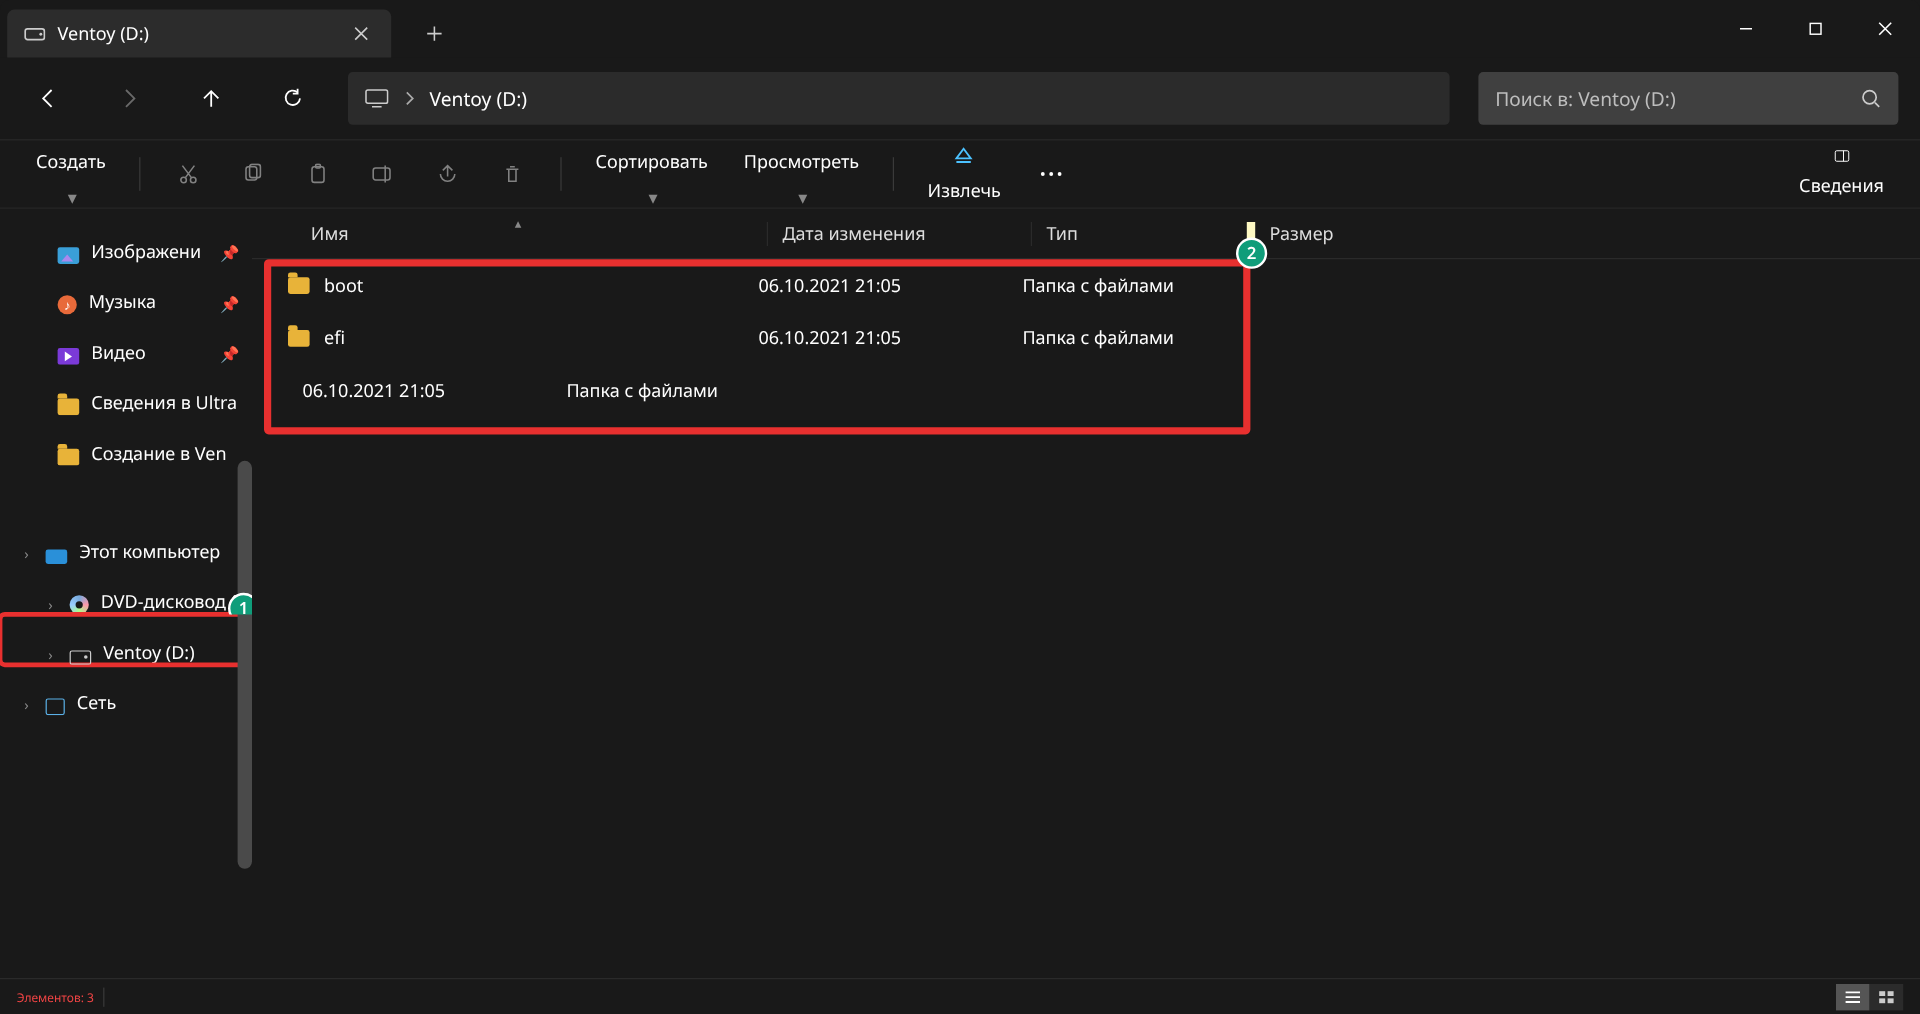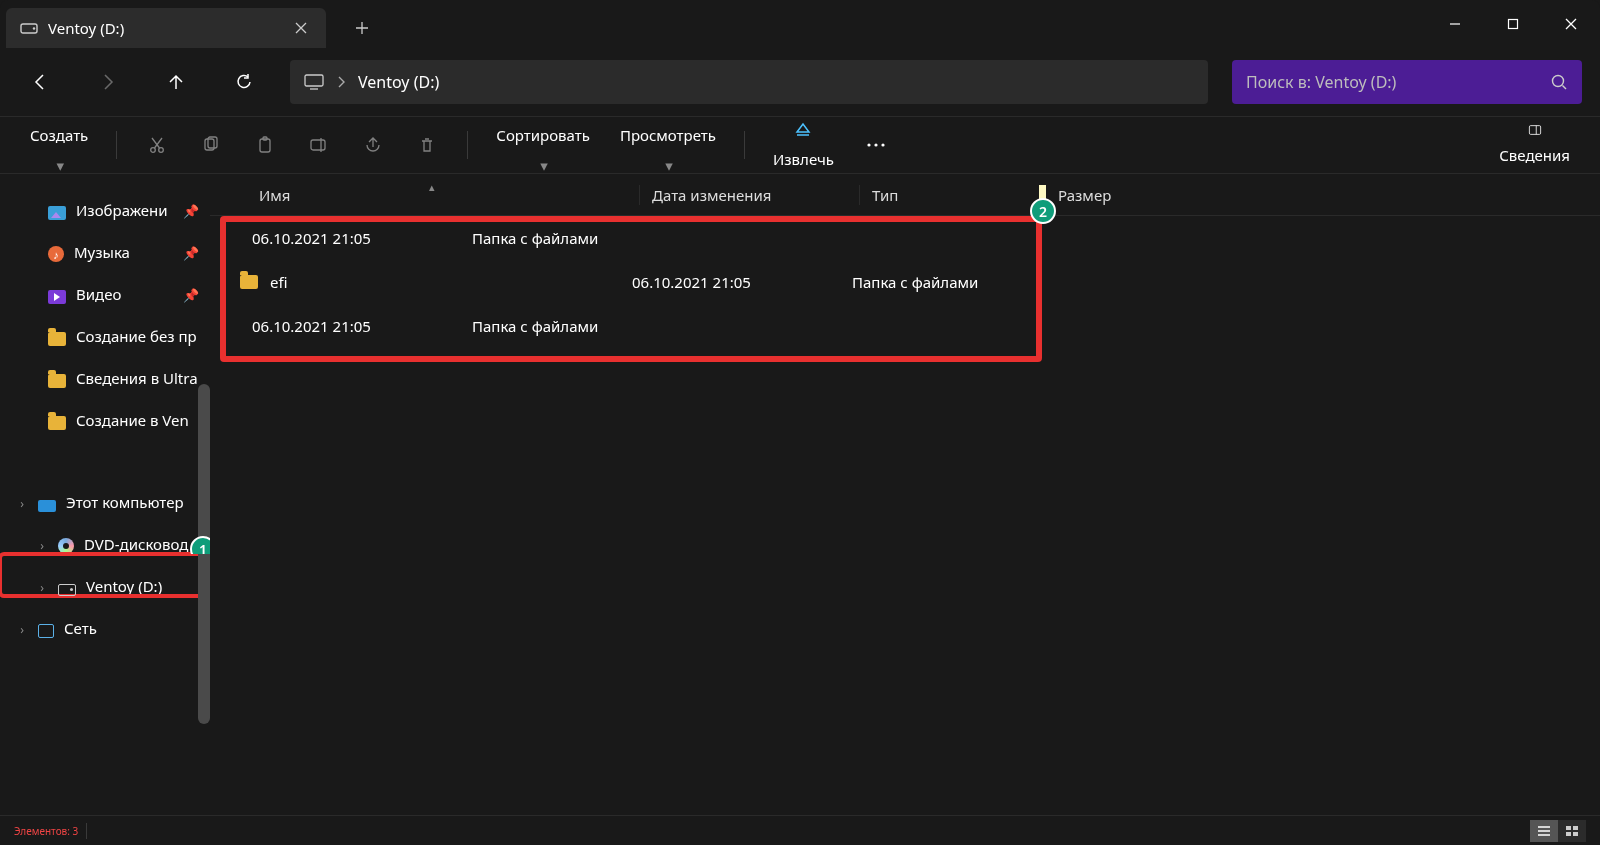--- a/index.html
+++ b/index.html
@@ -44,21 +44,21 @@
     color:#ccc;
   }
   .navbtn.dim { opacity:.35; }
   .address {
     flex:1; height:44px; background:#2b2b2b; border-radius:4px;
     display:flex; align-items:center; gap:12px; padding:0 14px;
     color:#fff; font-size:16px;
   }
   .crumb-sep { color:#aaa; }
   .search {
-    width:350px; height:44px; background:#4c1d95; border-radius:4px;
+    width:350px; height:44px; background:#404040; border-radius:4px;
     display:flex; align-items:center; padding:0 14px; color:#aaa;
     justify-content:space-between;
   }
   .search span { font-size:16px; color:#bdbdbd; }
 
   
   .toolbar {
     height:58px; display:flex; align-items:center; gap:6px;
     padding:0 18px; border-top:1px solid #2a2a2a; border-bottom:1px solid #2a2a2a;
   }
@@ -350,24 +350,20 @@
       <span>Музыка</span>
       <span class="pin">📌</span>
     </div>
     <div class="side-item indent">
       <span class="vid-ic"></span>
       <span>Видео</span>
       <span class="pin">📌</span>
     </div>
     <div class="side-item indent">
       <span class="folder-y"></span>
-      <span>Создание без пр</span>
-    </div>
-    <div class="side-item indent">
-      <span class="folder-y"></span>
       <span>Сведения в Ultra</span>
     </div>
     <div class="side-item indent">
       <span class="folder-y"></span>
       <span>Создание в Ven</span>
     </div>
 
     <div style="height:40px"></div>
 
     <div class="side-item">
@@ -400,20 +396,24 @@
       <div class="col-name">
         <span>Имя</span>
         <span class="sort-ind">▴</span>
       </div>
       <div class="col-date"><span>Дата изменения</span></div>
       <div class="col-type"><span>Тип</span></div>
       <div class="col-size"><span>Размер</span></div>
     </div>
 
     <div class="row">
+      <div class="c1">
+          <span class="folder-y"></span>
+          <span>boot</span>
+        </div>
       <div class="c2">06.10.2021 21:05</div>
       <div class="c3">Папка с файлами</div>
       <div class="c4"></div>
     </div>
     <div class="row">
       <div class="c1">
           <span class="folder-y"></span>
           <span>efi</span>
         </div>
       <div class="c2">06.10.2021 21:05</div>

